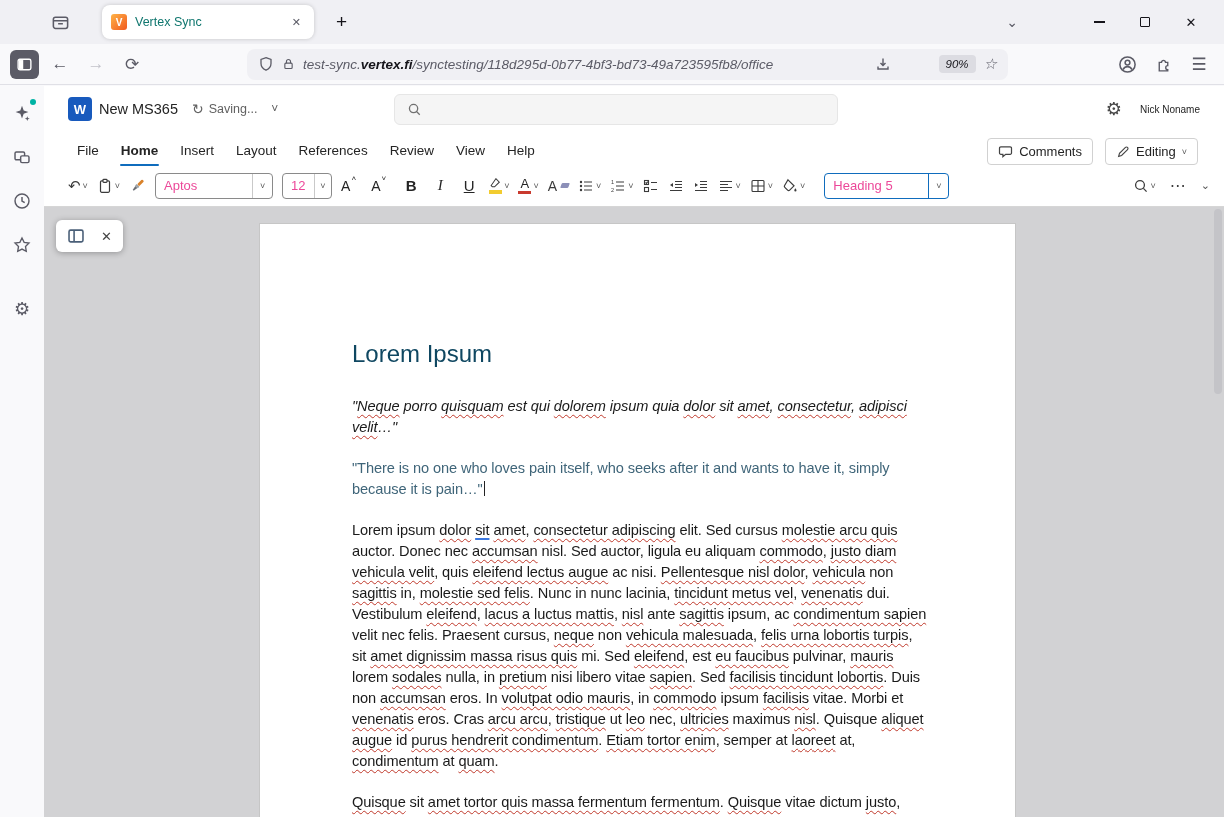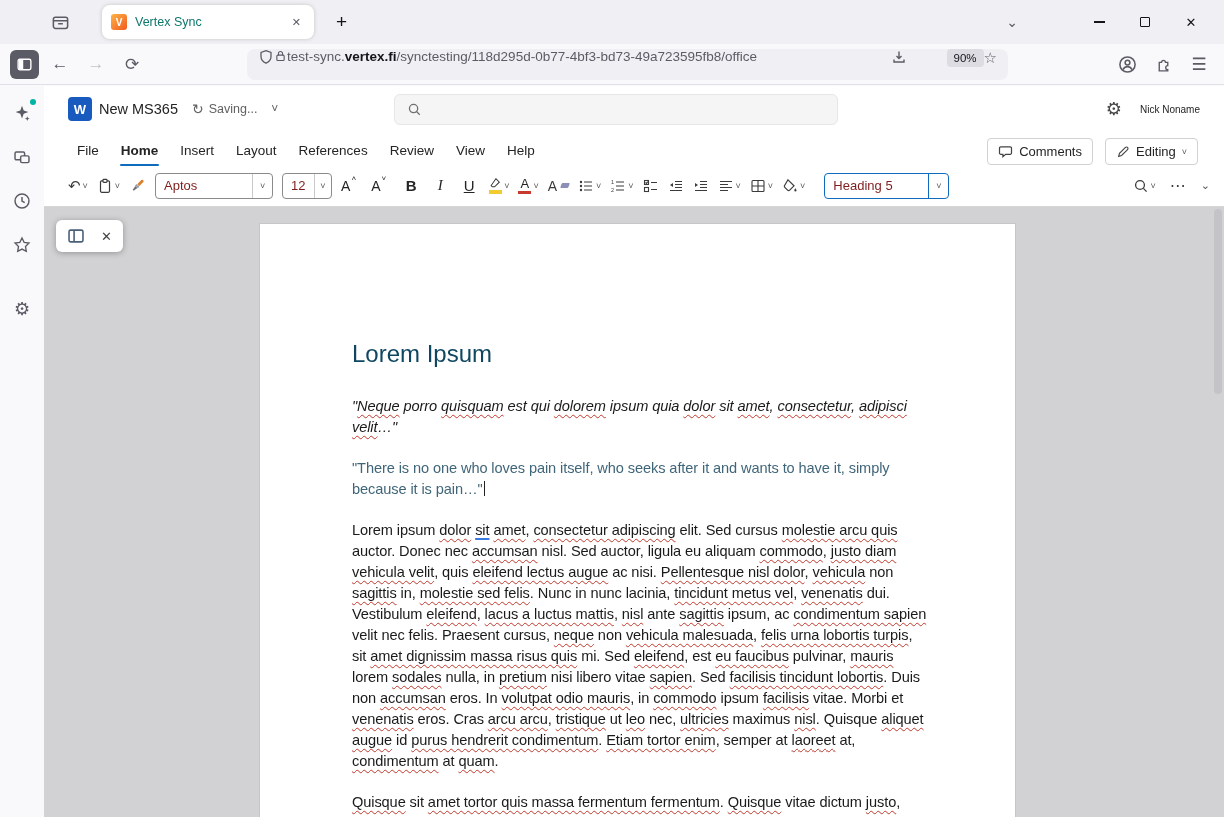--- a/index.html
+++ b/index.html
@@ -22,21 +22,21 @@
   .max-glyph { display:block; width:10px; height:10px; border:1.4px solid #15141a; border-radius:1px; }
   .x-glyph { font-size:13px; }
 
   
   .navbar { height:41px; background:#f9f9fb; border-bottom:1px solid #e0e0e6; display:flex; align-items:center; padding:0 10px; gap:6px; }
   .sb-toggle { width:29px; height:29px; background:#5b5b66; border-radius:6px; display:flex; align-items:center; justify-content:center; }
   .navico { width:30px; height:30px; display:flex; align-items:center; justify-content:center; font-size:17px; color:#5b5b66; border-radius:6px; }
   .navico.disabled { color:#c2c2c9; }
   .nav-spacer { width:88px; }
   .nav-spacer2 { width:92px; }
-  .urlbar { flex:1; height:31px; background:#f0f0f4; border-radius:8px; display:flex; align-items:flex-start; padding:0 11px; }
+  .urlbar { flex:1; height:31px; background:#f0f0f4; border-radius:8px; display:flex; align-items:center; gap:8px; padding:0 11px;font-style:italic; }
   .url-text { font-size:13.5px; color:#5b5b66; white-space:nowrap; overflow:hidden; }
   .url-text b { color:#15141a; font-weight:bold; }
   .url-spacer { flex:1; }
   .zoom-pill { background:#dcdce2; border-radius:4px; font-size:11.5px; color:#15141a; padding:3px 7px;margin-left:40px; }
   .star { font-size:15px; color:#5b5b66; }
 
   
   .main { position:absolute; top:86px; left:0; right:0; bottom:0; display:flex; }
   .ffsidebar { width:44px; background:#f9f9fb; display:flex; flex-direction:column; align-items:center; padding-top:12px; gap:14px; }
   .sbico { width:30px; height:30px; display:flex; align-items:center; justify-content:center; color:#5b5b66; border-radius:6px; position:relative; }
@@ -62,21 +62,21 @@
   .menu-item.active { font-weight:bold; }
   .menu-item.active::after { content:""; position:absolute; left:8px; right:8px; bottom:-1px; height:2.5px; background:#0f6cbd; border-radius:2px; }
   .menubar-right { margin-left:auto; display:flex; align-items:center; gap:12px; padding-right:2px; }
   .pill-btn { height:27px; border:1px solid #d1d1d1; border-radius:4px; background:#fff; display:flex; align-items:center; gap:6px; padding:0 10px; font-size:13px; color:#242424; }
 
   .ribbon { height:42px; display:flex; align-items:center; padding:0 14px 0 24px; gap:9px; border-bottom:1px solid #d6d6d6; }
   .ric { display:flex; align-items:center; gap:2px; color:#3b3b3b; }
   .ric .g { font-size:15px; }
   .chev { font-size:9px; color:#555; }
   .combo { height:26px; border:1px solid #8a8a8a; border-radius:4px; display:flex; align-items:center; background:#fff; }
-  .combo .val { font-size:13px; color:#7f1d1d; padding:0 8px; flex:1; }
+  .combo .val { font-size:13px; color:#ec4899; padding:0 8px; flex:1; }
   .combo .dd { width:20px; align-self:stretch; display:flex; align-items:center; justify-content:center; border-left:1px solid #c9c9c9; }
   .combo.font { width:118px; }
   .combo.size { width:50px; }
   .combo.styles { width:125px; border-color:#0f6cbd; border-width:1.5px; margin-left:10px;}
   .combo.styles .dd { border-left-color:#0f6cbd; }
   .fmt { font-size:15px; color:#242424; width:20px; text-align:center; }
   .fmt.b { font-weight:bold; }
   .fmt.i { font-style:italic; font-family:"Liberation Serif",serif; }
   .fmt.u { text-decoration:underline; }
   .az { position:relative; font-size:14px; color:#242424; padding-right:7px;}

